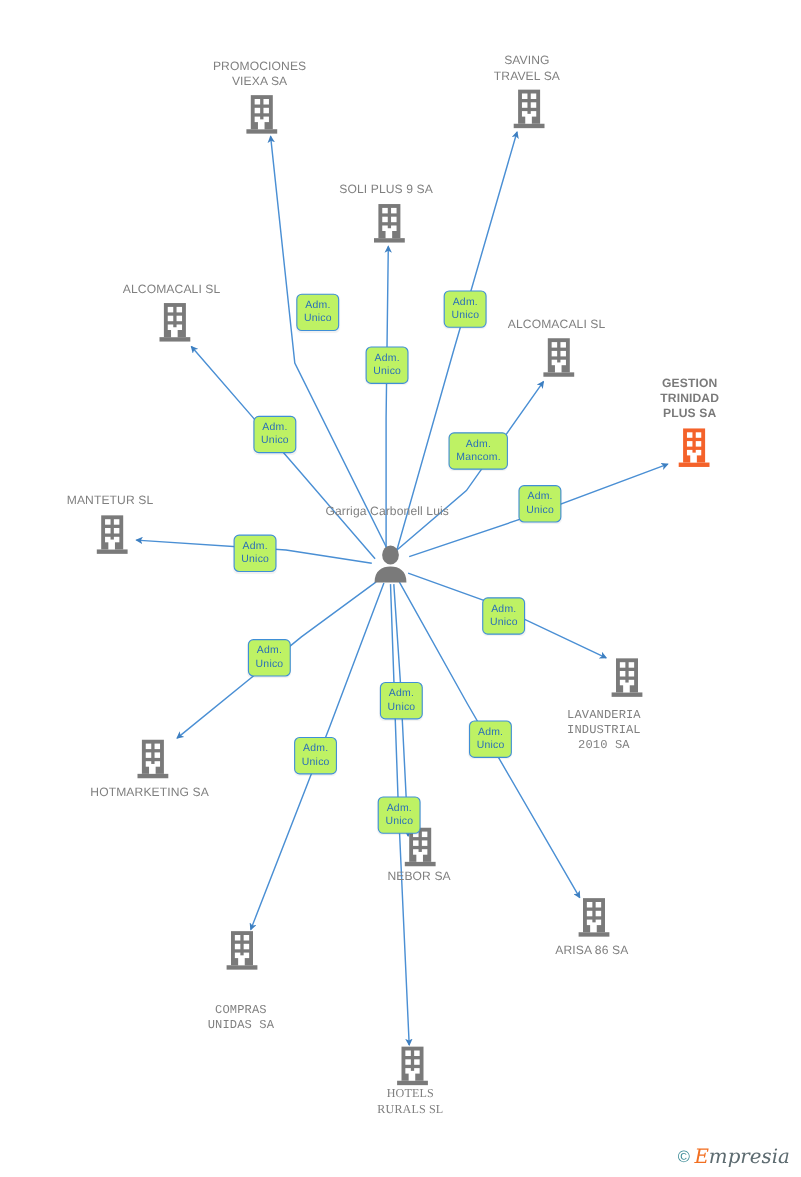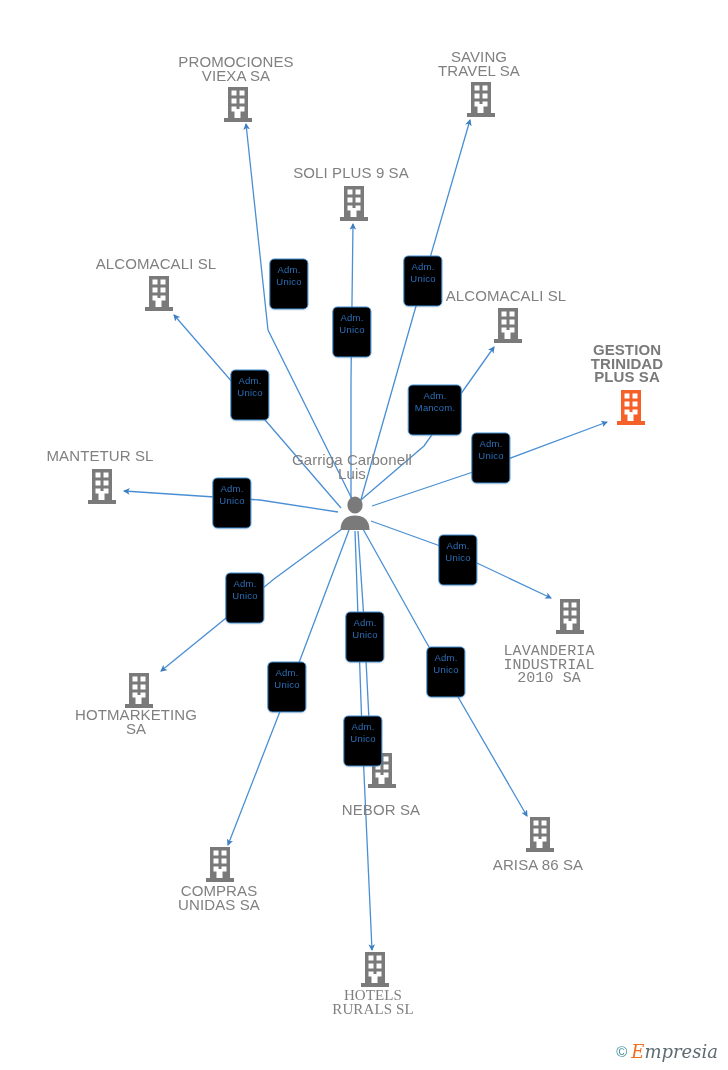--- a/index.html
+++ b/index.html
@@ -29,47 +29,47 @@
   .node {
     position: absolute;
     transform: translate(-50%, -50%);
     display: flex;
     flex-direction: column;
     align-items: center;
     width: 130px;
     margin-left: 0;
   }
   .node .label {
-    font-size: 15px;
+    font-size: 11px;
     line-height: 13.5px;
     color: #808080;
     text-align: center;
     white-space: pre-line;
     letter-spacing: 0.1px;
   }
   .node.highlight .label {
     color: #7a7a7a;
     font-weight: bold;
   }
   .node .icon {
     display: block;
   }
 
   .badge {
     position: absolute;
     transform: translate(-50%, -50%);
     box-sizing: border-box;
-    background: #000000;
+    background: #bef264;
     border: 1.4px solid #3f8fd6;
     border-radius: 5px;
     color: #2a6fb8;
     font-size: 9.5px;
     line-height: 12px;
     text-align: center;
-    padding: 4px 6px 21px 6px;
+    padding: 4px 6px 4px 6px;
     white-space: pre-line;
     box-shadow: 0 1px 1px rgba(0,0,0,0.06);
     letter-spacing: 0.2px;
   }
 
   .watermark {
     position: absolute;
     right: 10px;
     bottom: 8px;
     display: flex;
@@ -286,21 +286,21 @@
             <rect x="2" y="33" width="28" height="4" fill="#7a7a7a"></rect>
             <rect x="9.5" y="5.5" width="5" height="5" fill="#ffffff"></rect>
             <rect x="17.5" y="5.5" width="5" height="5" fill="#ffffff"></rect>
             <rect x="9.5" y="13.5" width="5" height="5" fill="#ffffff"></rect>
             <rect x="17.5" y="13.5" width="5" height="5" fill="#ffffff"></rect>
             <rect x="9.5" y="21.5" width="5" height="5" fill="#ffffff"></rect>
             <rect x="17.5" y="21.5" width="5" height="5" fill="#ffffff"></rect>
             <rect x="12.5" y="24" width="6" height="9" fill="#ffffff"></rect>
           </svg></span>
       </div>
-      <div class="node" style="left: 381px; top: 798px; margin-top: 12px;">
+      <div class="node" style="left: 381px; top: 798px;">
         <div class="label">NEBOR SA</div>
       </div>
       <div class="node" style="left: 540px; top: 836px;">
         <span class="icon"><svg width="32" height="38" viewBox="0 0 32 38">
             <rect x="6" y="2" width="20" height="31" fill="#7a7a7a"></rect>
             <rect x="2" y="33" width="28" height="4" fill="#7a7a7a"></rect>
             <rect x="9.5" y="5.5" width="5" height="5" fill="#ffffff"></rect>
             <rect x="17.5" y="5.5" width="5" height="5" fill="#ffffff"></rect>
             <rect x="9.5" y="13.5" width="5" height="5" fill="#ffffff"></rect>
             <rect x="17.5" y="13.5" width="5" height="5" fill="#ffffff"></rect>
@@ -318,21 +318,21 @@
             <rect x="2" y="33" width="28" height="4" fill="#7a7a7a"></rect>
             <rect x="9.5" y="5.5" width="5" height="5" fill="#ffffff"></rect>
             <rect x="17.5" y="5.5" width="5" height="5" fill="#ffffff"></rect>
             <rect x="9.5" y="13.5" width="5" height="5" fill="#ffffff"></rect>
             <rect x="17.5" y="13.5" width="5" height="5" fill="#ffffff"></rect>
             <rect x="9.5" y="21.5" width="5" height="5" fill="#ffffff"></rect>
             <rect x="17.5" y="21.5" width="5" height="5" fill="#ffffff"></rect>
             <rect x="12.5" y="24" width="6" height="9" fill="#ffffff"></rect>
           </svg></span>
       </div>
-      <div class="node" style="left: 219px; top: 897px;">
+      <div class="node" style="left: 219px; top: 926px; font-family: Liberation Mono, monospace;">
         <div class="label">COMPRAS
 UNIDAS SA</div>
       </div>
       <div class="node" style="left: 375px; top: 971px;">
         <span class="icon"><svg width="32" height="38" viewBox="0 0 32 38">
             <rect x="6" y="2" width="20" height="31" fill="#7a7a7a"></rect>
             <rect x="2" y="33" width="28" height="4" fill="#7a7a7a"></rect>
             <rect x="9.5" y="5.5" width="5" height="5" fill="#ffffff"></rect>
             <rect x="17.5" y="5.5" width="5" height="5" fill="#ffffff"></rect>
             <rect x="9.5" y="13.5" width="5" height="5" fill="#ffffff"></rect>

